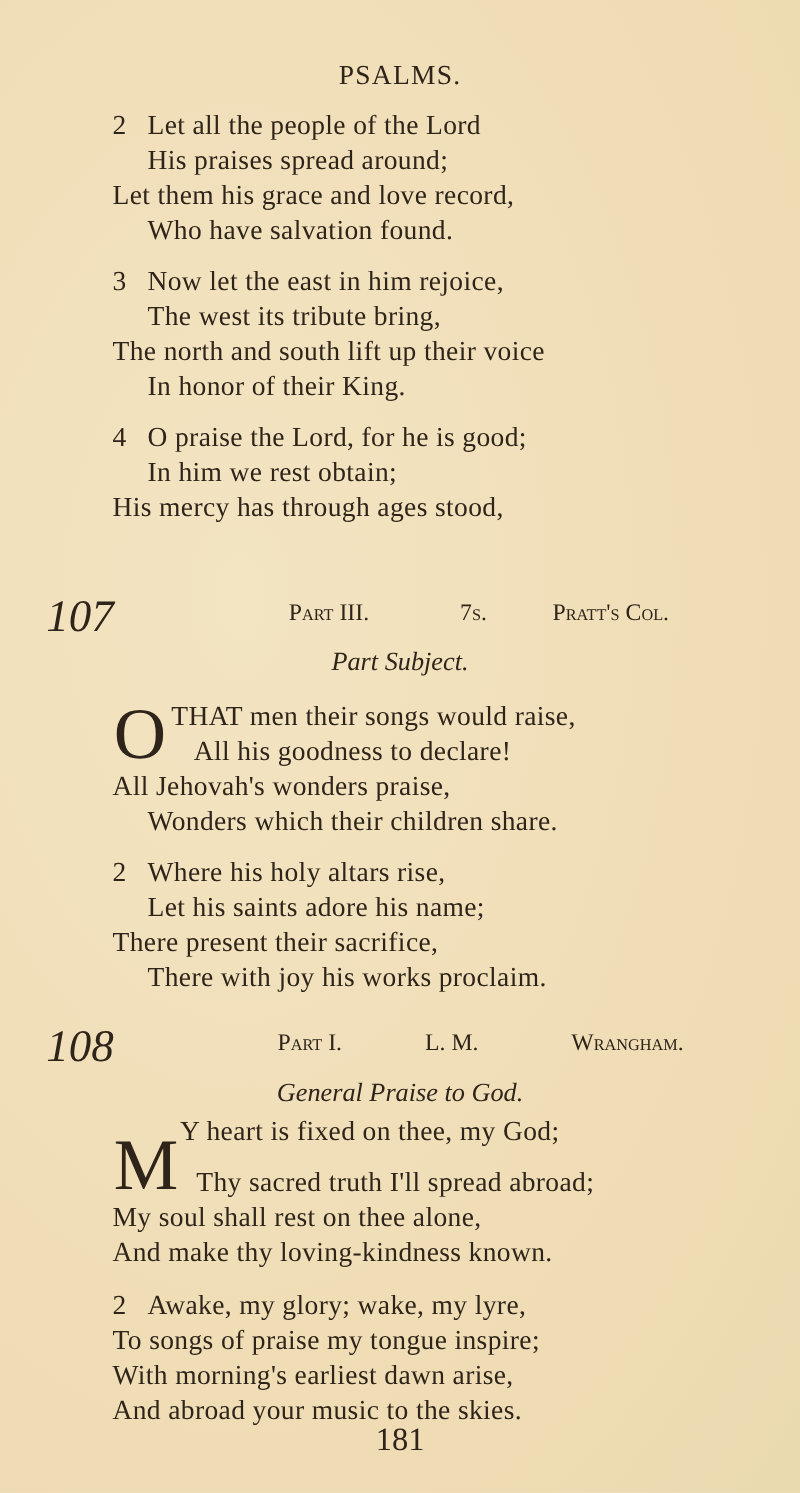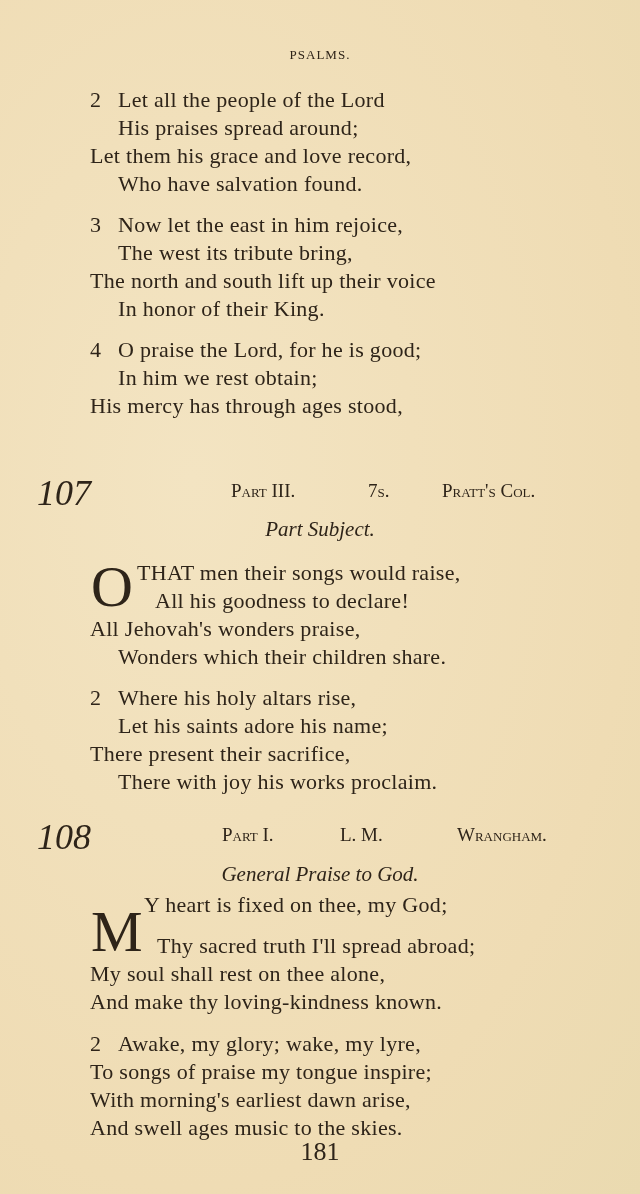--- a/index.html
+++ b/index.html
@@ -8,21 +8,21 @@
       background: #f1e1bd;
       background-image: radial-gradient(ellipse at 30% 40%, #f3e4c2 0%, #efdcb4 70%, #eadab0 100%);
       font-family: "DejaVu Serif", "Liberation Serif", serif;
       color: #2e2419;
       position: relative;
       overflow: hidden;
     }
     .page { position: absolute; left: 0; top: 0; width: 640px; height: 1194px; }
     .running-head {
       position: absolute; top: 47px; left: 0; width: 640px; text-align: center;
-      font-size: 13px; letter-spacing: 1px; font-family: "Liberation Serif", serif;
+      font-size: 22px; letter-spacing: 1px; font-family: "Liberation Serif", serif;
     }
     .line {
       position: absolute; font-size: 22px; white-space: nowrap;
       font-family: "Liberation Serif", serif; letter-spacing: 0.3px;
     }
     .indent { left: 118px; }
     .flush { left: 90px; }
     .num { display: inline-block; width: 28px; }
     .hymn-num {
       position: absolute; font-size: 36px; font-family: "Liberation Serif", serif;
@@ -86,16 +86,16 @@
 
   <div class="dropcap" style="left:91px; top:903px">M</div>
   <div class="line" style="left:144px; top:892px">Y heart is fixed on thee, my God;</div>
   <div class="line" style="left:157px; top:933px">Thy sacred truth I'll spread abroad;</div>
   <div class="line flush" style="top:961px">My soul shall rest on thee alone,</div>
   <div class="line flush" style="top:989px">And make thy loving-kindness known.</div>
 
   <div class="line flush" style="top:1031px"><span class="num">2</span><span>Awake, my glory; wake, my lyre,</span></div>
   <div class="line flush" style="top:1059px">To songs of praise my tongue inspire;</div>
   <div class="line flush" style="top:1087px">With morning's earliest dawn arise,</div>
-  <div class="line flush" style="top:1115px">And swell ages music to the skies.</div>
+  <div class="line flush" style="top:1115px">And abroad your music to the skies.</div>
 
   <div class="folio">181</div>
 </div>
 
 </body></html>

